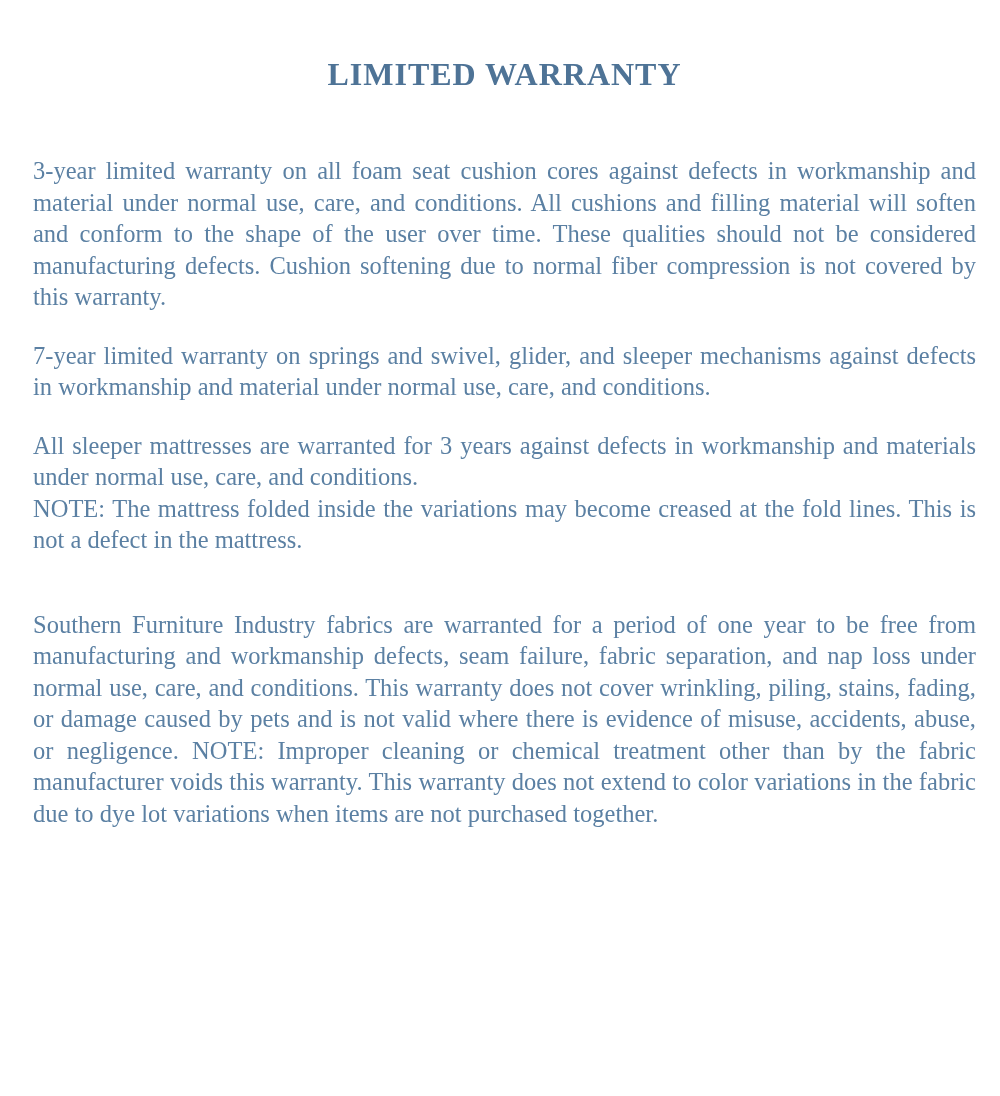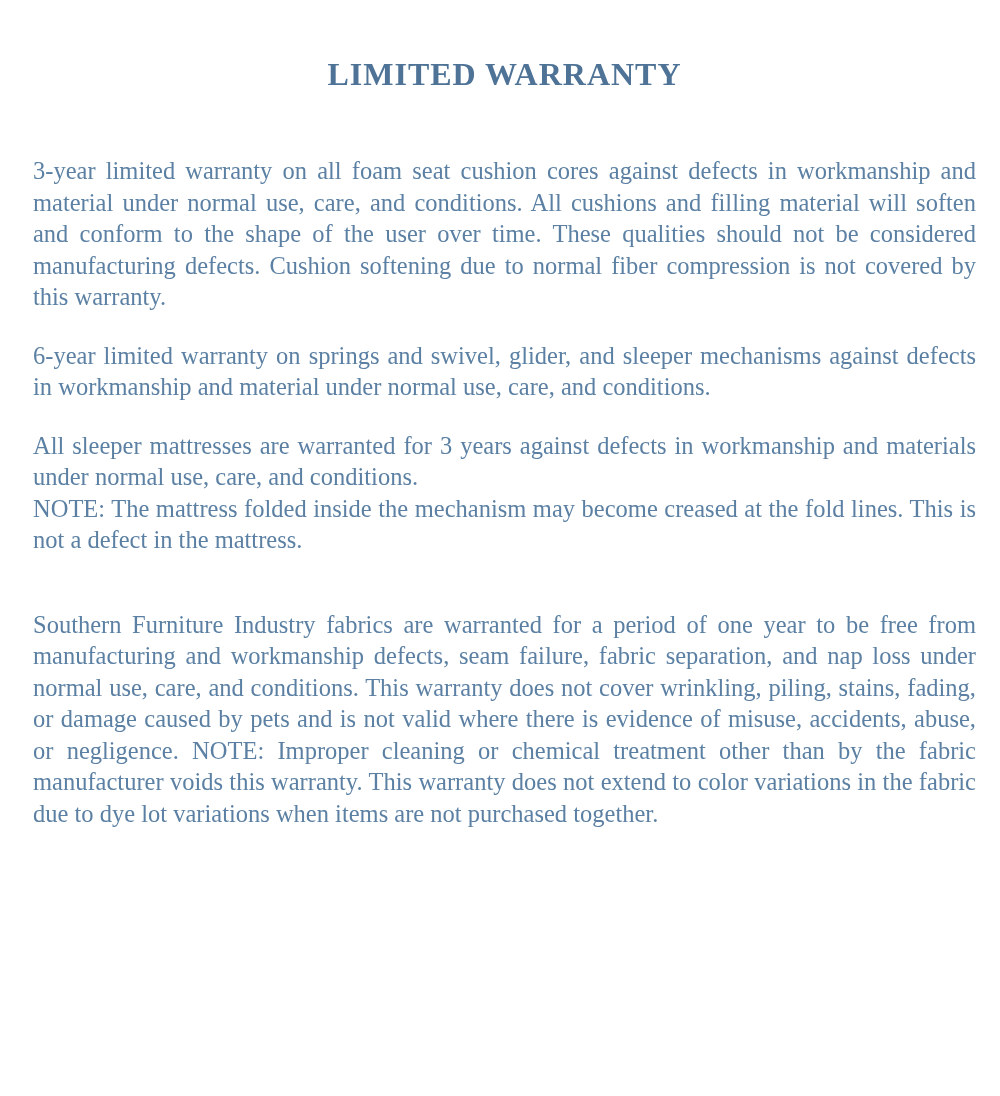--- a/index.html
+++ b/index.html
@@ -41,21 +41,21 @@
 </style>
 </head>
 <body>
 
 <div class="page">
   <h1 class="doc-title">LIMITED WARRANTY</h1>
 
 
   <p class="para">3-year limited warranty on all foam seat cushion cores against defects in workmanship and material under normal use, care, and conditions. All cushions and filling material will soften and conform to the shape of the user over time. These qualities should not be considered manufacturing defects. Cushion softening due to normal fiber compression is not covered by this warranty.</p>
 
-  <p class="para">6-year limited warranty on springs and swivel, glider, and sleeper mechanisms against defects in workmanship and material under normal use, care, and conditions.</p>
+  <p class="para">7-year limited warranty on springs and swivel, glider, and sleeper mechanisms against defects in workmanship and material under normal use, care, and conditions.</p>
 
   <div class="para extra-gap">
     <div class="line">All sleeper mattresses are warranted for 3 years against defects in workmanship and materials under normal use, care, and conditions.</div>
-    <div class="line">NOTE: The mattress folded inside the mechanism may become creased at the fold lines. This is not a defect in the mattress.</div>
+    <div class="line">NOTE: The mattress folded inside the variations may become creased at the fold lines. This is not a defect in the mattress.</div>
   </div>
 
   <p class="para">Southern Furniture Industry fabrics are warranted for a period of one year to be free from manufacturing and workmanship defects, seam failure, fabric separation, and nap loss under normal use, care, and conditions. This warranty does not cover wrinkling, piling, stains, fading, or damage caused by pets and is not valid where there is evidence of misuse, accidents, abuse, or negligence. NOTE: Improper cleaning or chemical treatment other than by the fabric manufacturer voids this warranty. This warranty does not extend to color variations in the fabric due to dye lot variations when items are not purchased together.</p>
 </div>
 
 </body></html>

